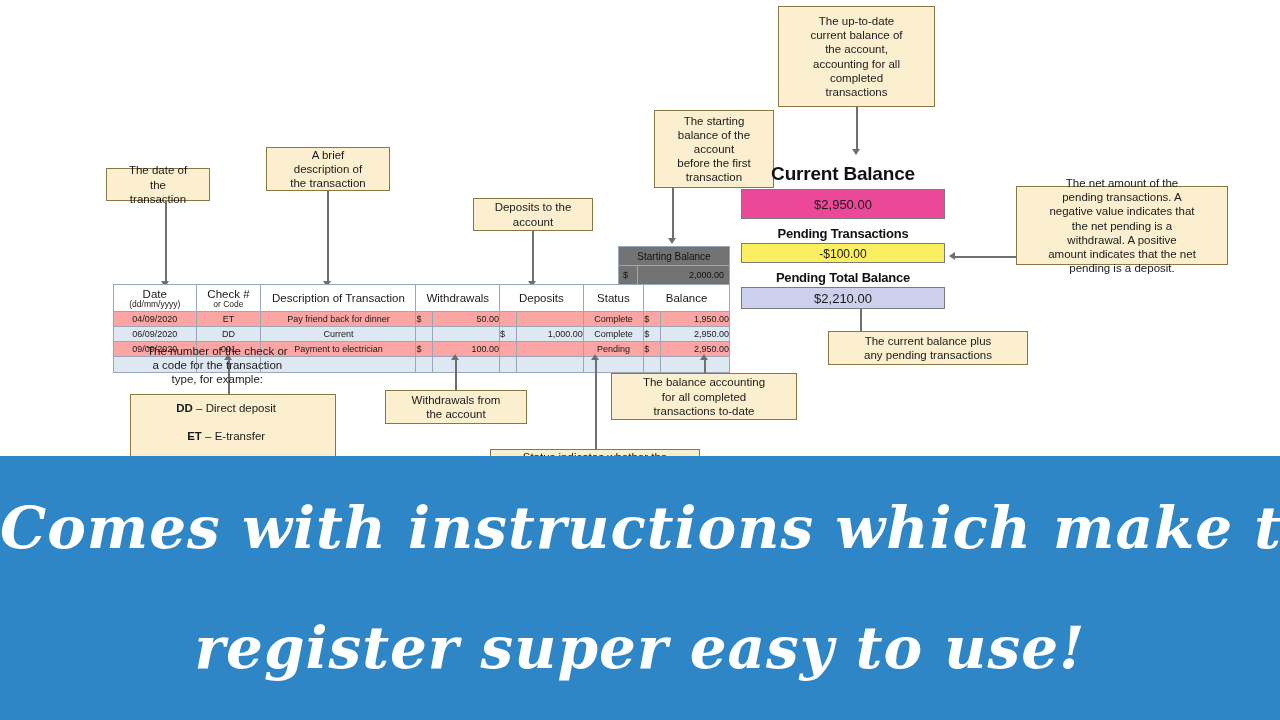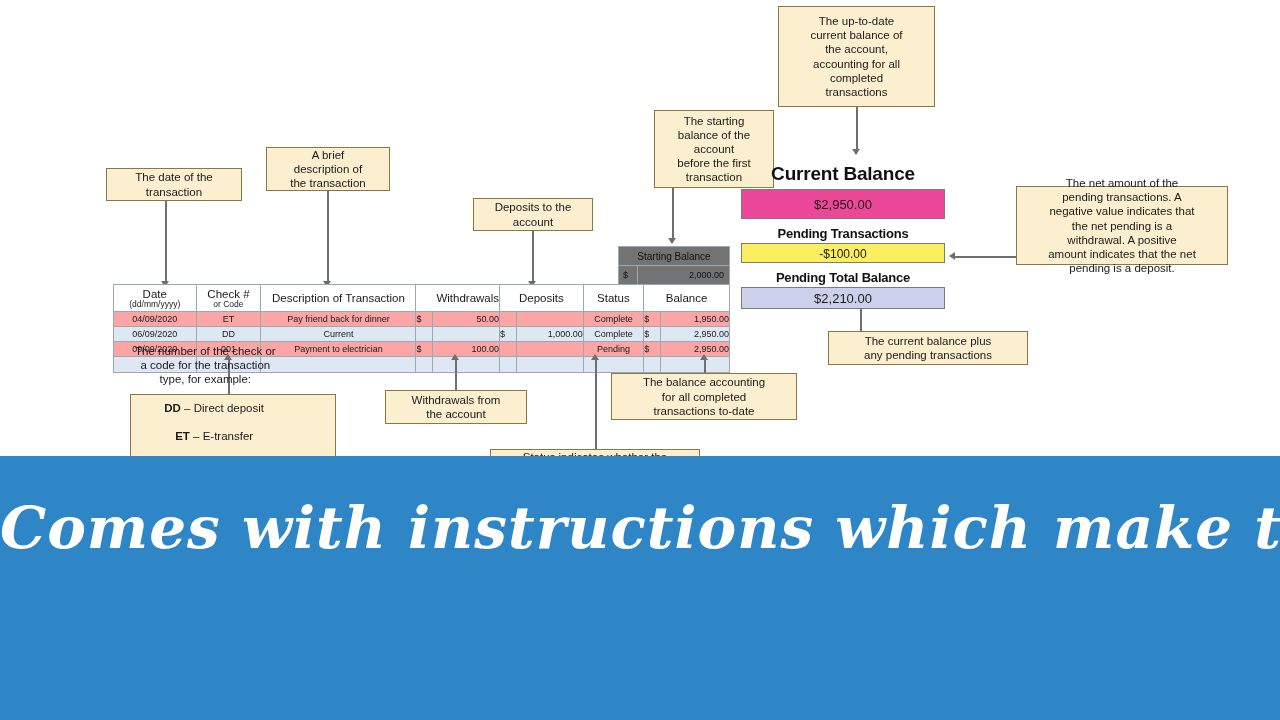--- a/index.html
+++ b/index.html
@@ -14,21 +14,21 @@
   
   .note{
     position:absolute;
     box-sizing:border-box;
     background:#fbefcf;
     border:1.5px solid #8a7742;
     color:#1a1a1a;
     text-align:center;
     line-height:1.22;
     font-size:11.5px;
-    padding:3px 4px;
+    padding:3px 16px;
     display:flex;
     align-items:center;
     justify-content:center;
     white-space:pre-line;
   }
   .note.tall{align-items:flex-start;}
 
   
   .conn{position:absolute;background:#6f6f6f;}
   .conn.v{width:1.5px;}
@@ -133,21 +133,21 @@
 
   
   .under-banner{z-index:1;}
   #banner{z-index:5;}
 </style>
 </head>
 <body>
 
 <div id="stage">
 
-  <div class="note" style="left:106px;top:168px;width:136px;height:33px;">The date of the
+  <div class="note" style="left:106px;top:168px;width:104px;height:33px;">The date of the
 transaction</div>
   <div class="conn v" style="left:165px;top:201px;height:84px;"></div>
   <div class="arrowhead down" style="left:161px;top:281px;"></div>
 
   <div class="note" style="left:266px;top:147px;width:124px;height:44px;">A brief
 description of
 the transaction</div>
   <div class="conn v" style="left:327px;top:191px;height:94px;"></div>
   <div class="arrowhead down" style="left:323px;top:281px;"></div>
 
@@ -205,21 +205,21 @@
       <tr>
         <th class="c-date">
           <span>Date</span>
           <span class="sub">(dd/mm/yyyy)</span>
         </th>
         <th class="c-check">
           <span>Check #</span>
           <span class="sub">or Code</span>
         </th>
         <th class="c-desc">Description of Transaction</th>
-        <th class="c-cur c-amt" colspan="2" style="text-align:right;padding:0;">Withdrawals</th>
+        <th class="c-cur c-amt" colspan="2" style="text-align:center;padding:0;">Withdrawals</th>
         <th class="c-cur c-amt" colspan="2" style="text-align:center;padding:0;">Deposits</th>
         <th class="c-status">Status</th>
         <th colspan="2" style="text-align:center;">Balance</th>
       </tr>
     </thead>
     <tbody>
       <tr>
         <td class="c-date">04/09/2020</td>
         <td class="c-check">ET</td>
         <td class="c-desc">Pay friend back for dinner</td>
@@ -309,15 +309,16 @@
 not change your balance.</div>
 
   <div class="conn v" style="left:704px;top:358px;height:16px;"></div>
   <div class="arrowhead up" style="left:700px;top:354px;"></div>
   <div class="note" style="left:611px;top:373px;width:186px;height:47px;">The balance accounting
 for all completed
 transactions to-date</div>
 
   <div id="banner">
     <div class="line line1">Comes with instructions which make the</div>
+    <div class="line line2">register super easy to use!</div>
   </div>
 
 </div>
 
 </body></html>

